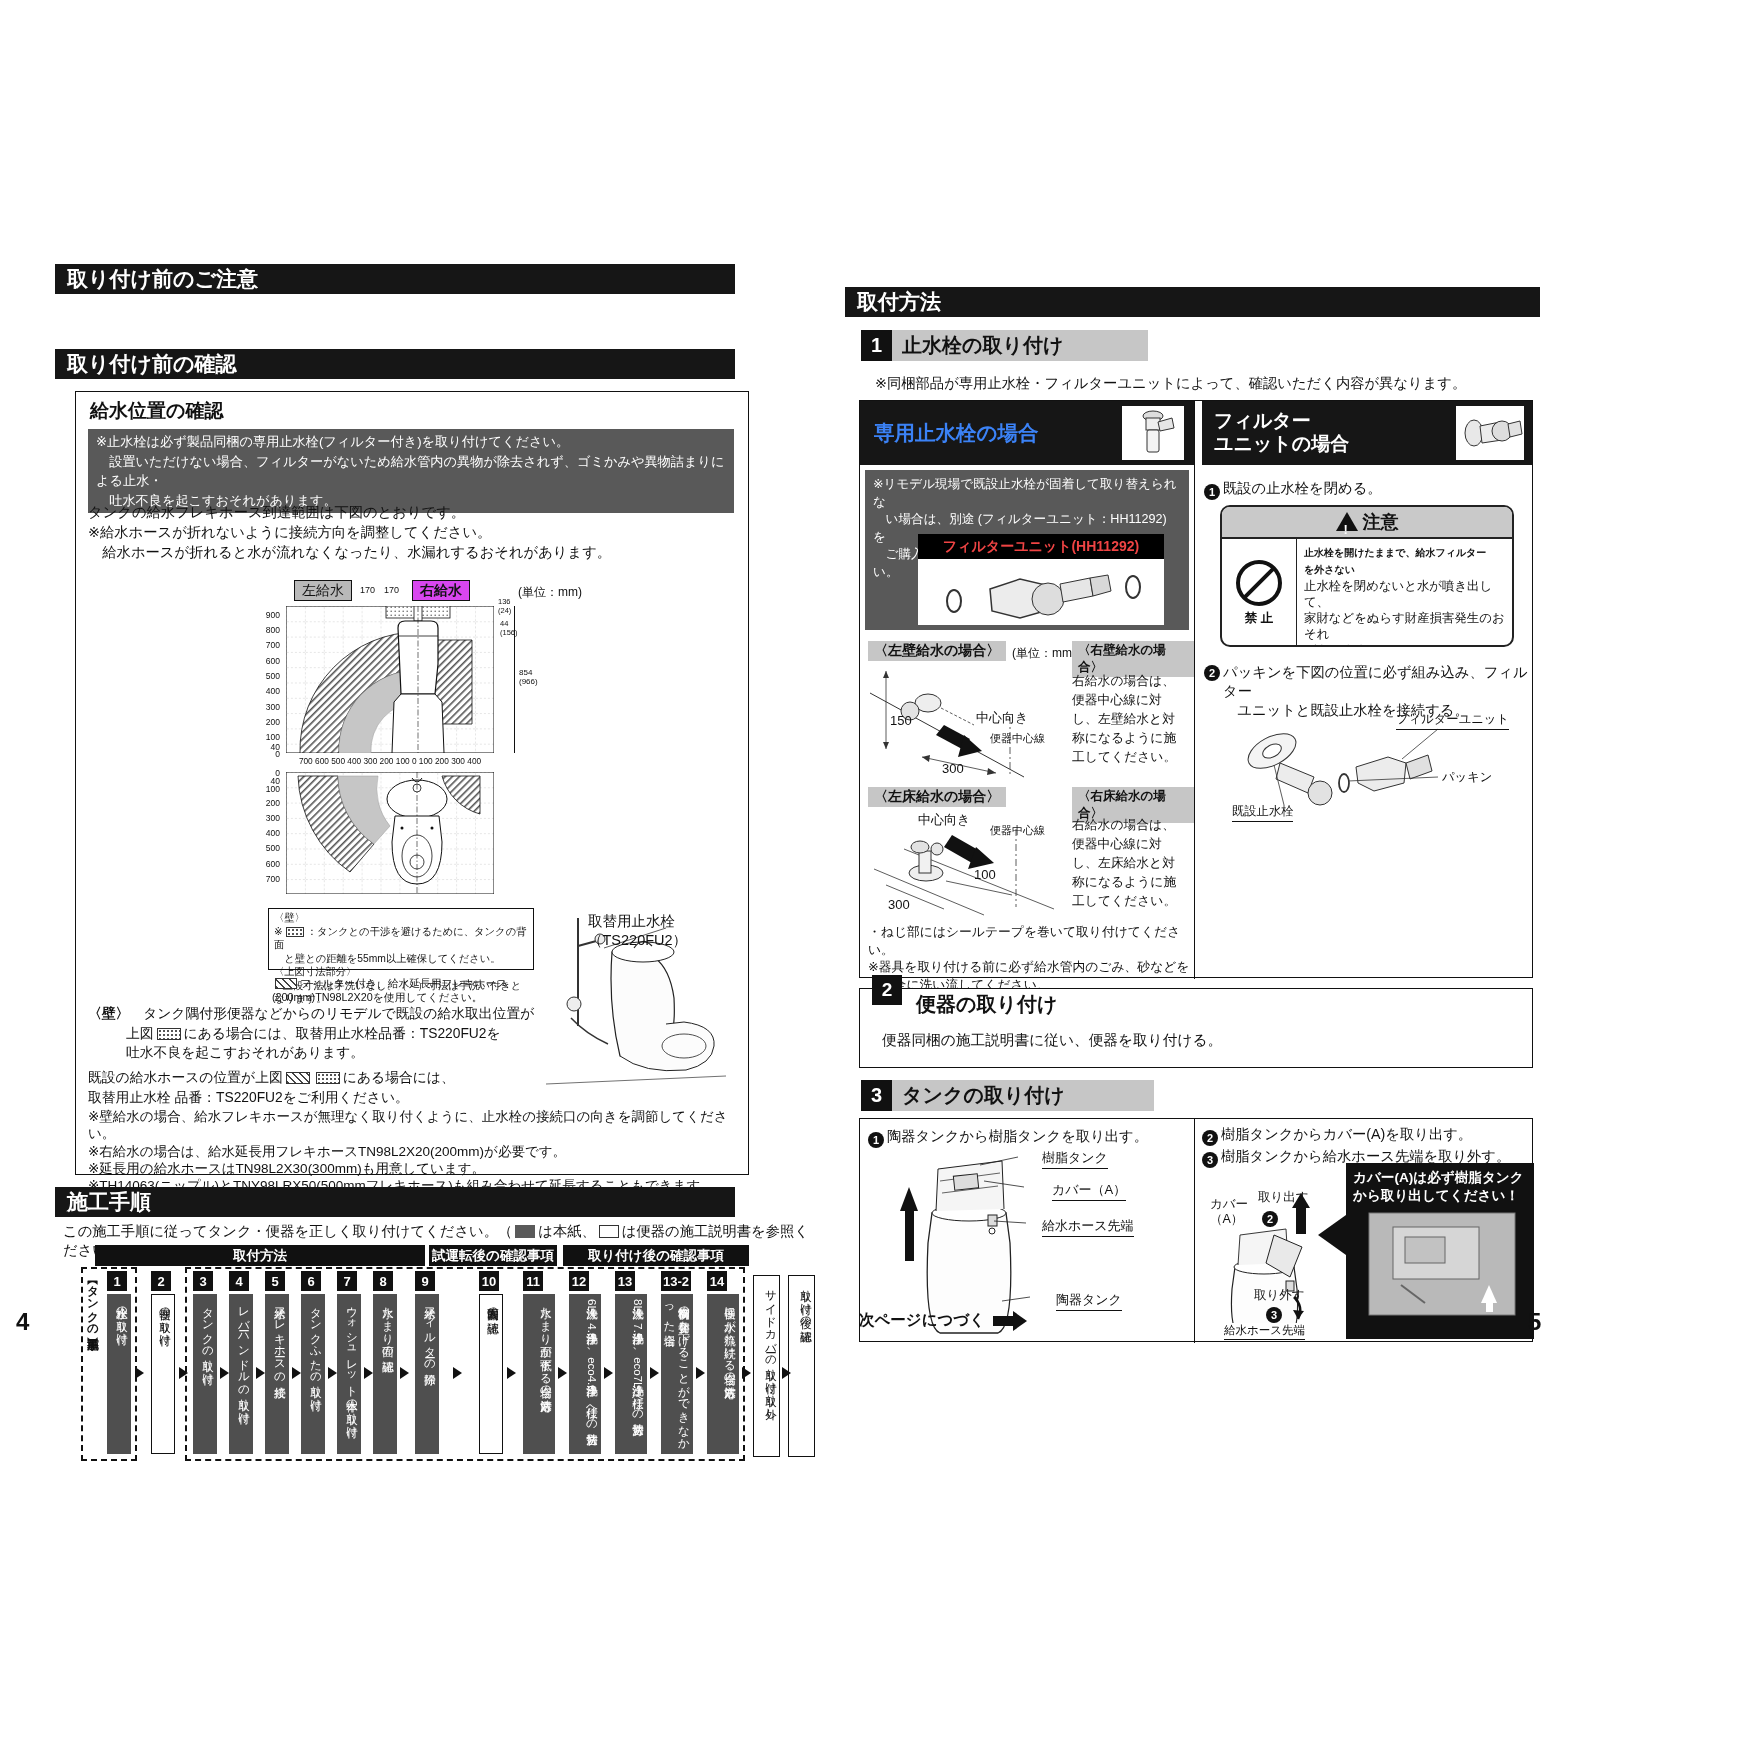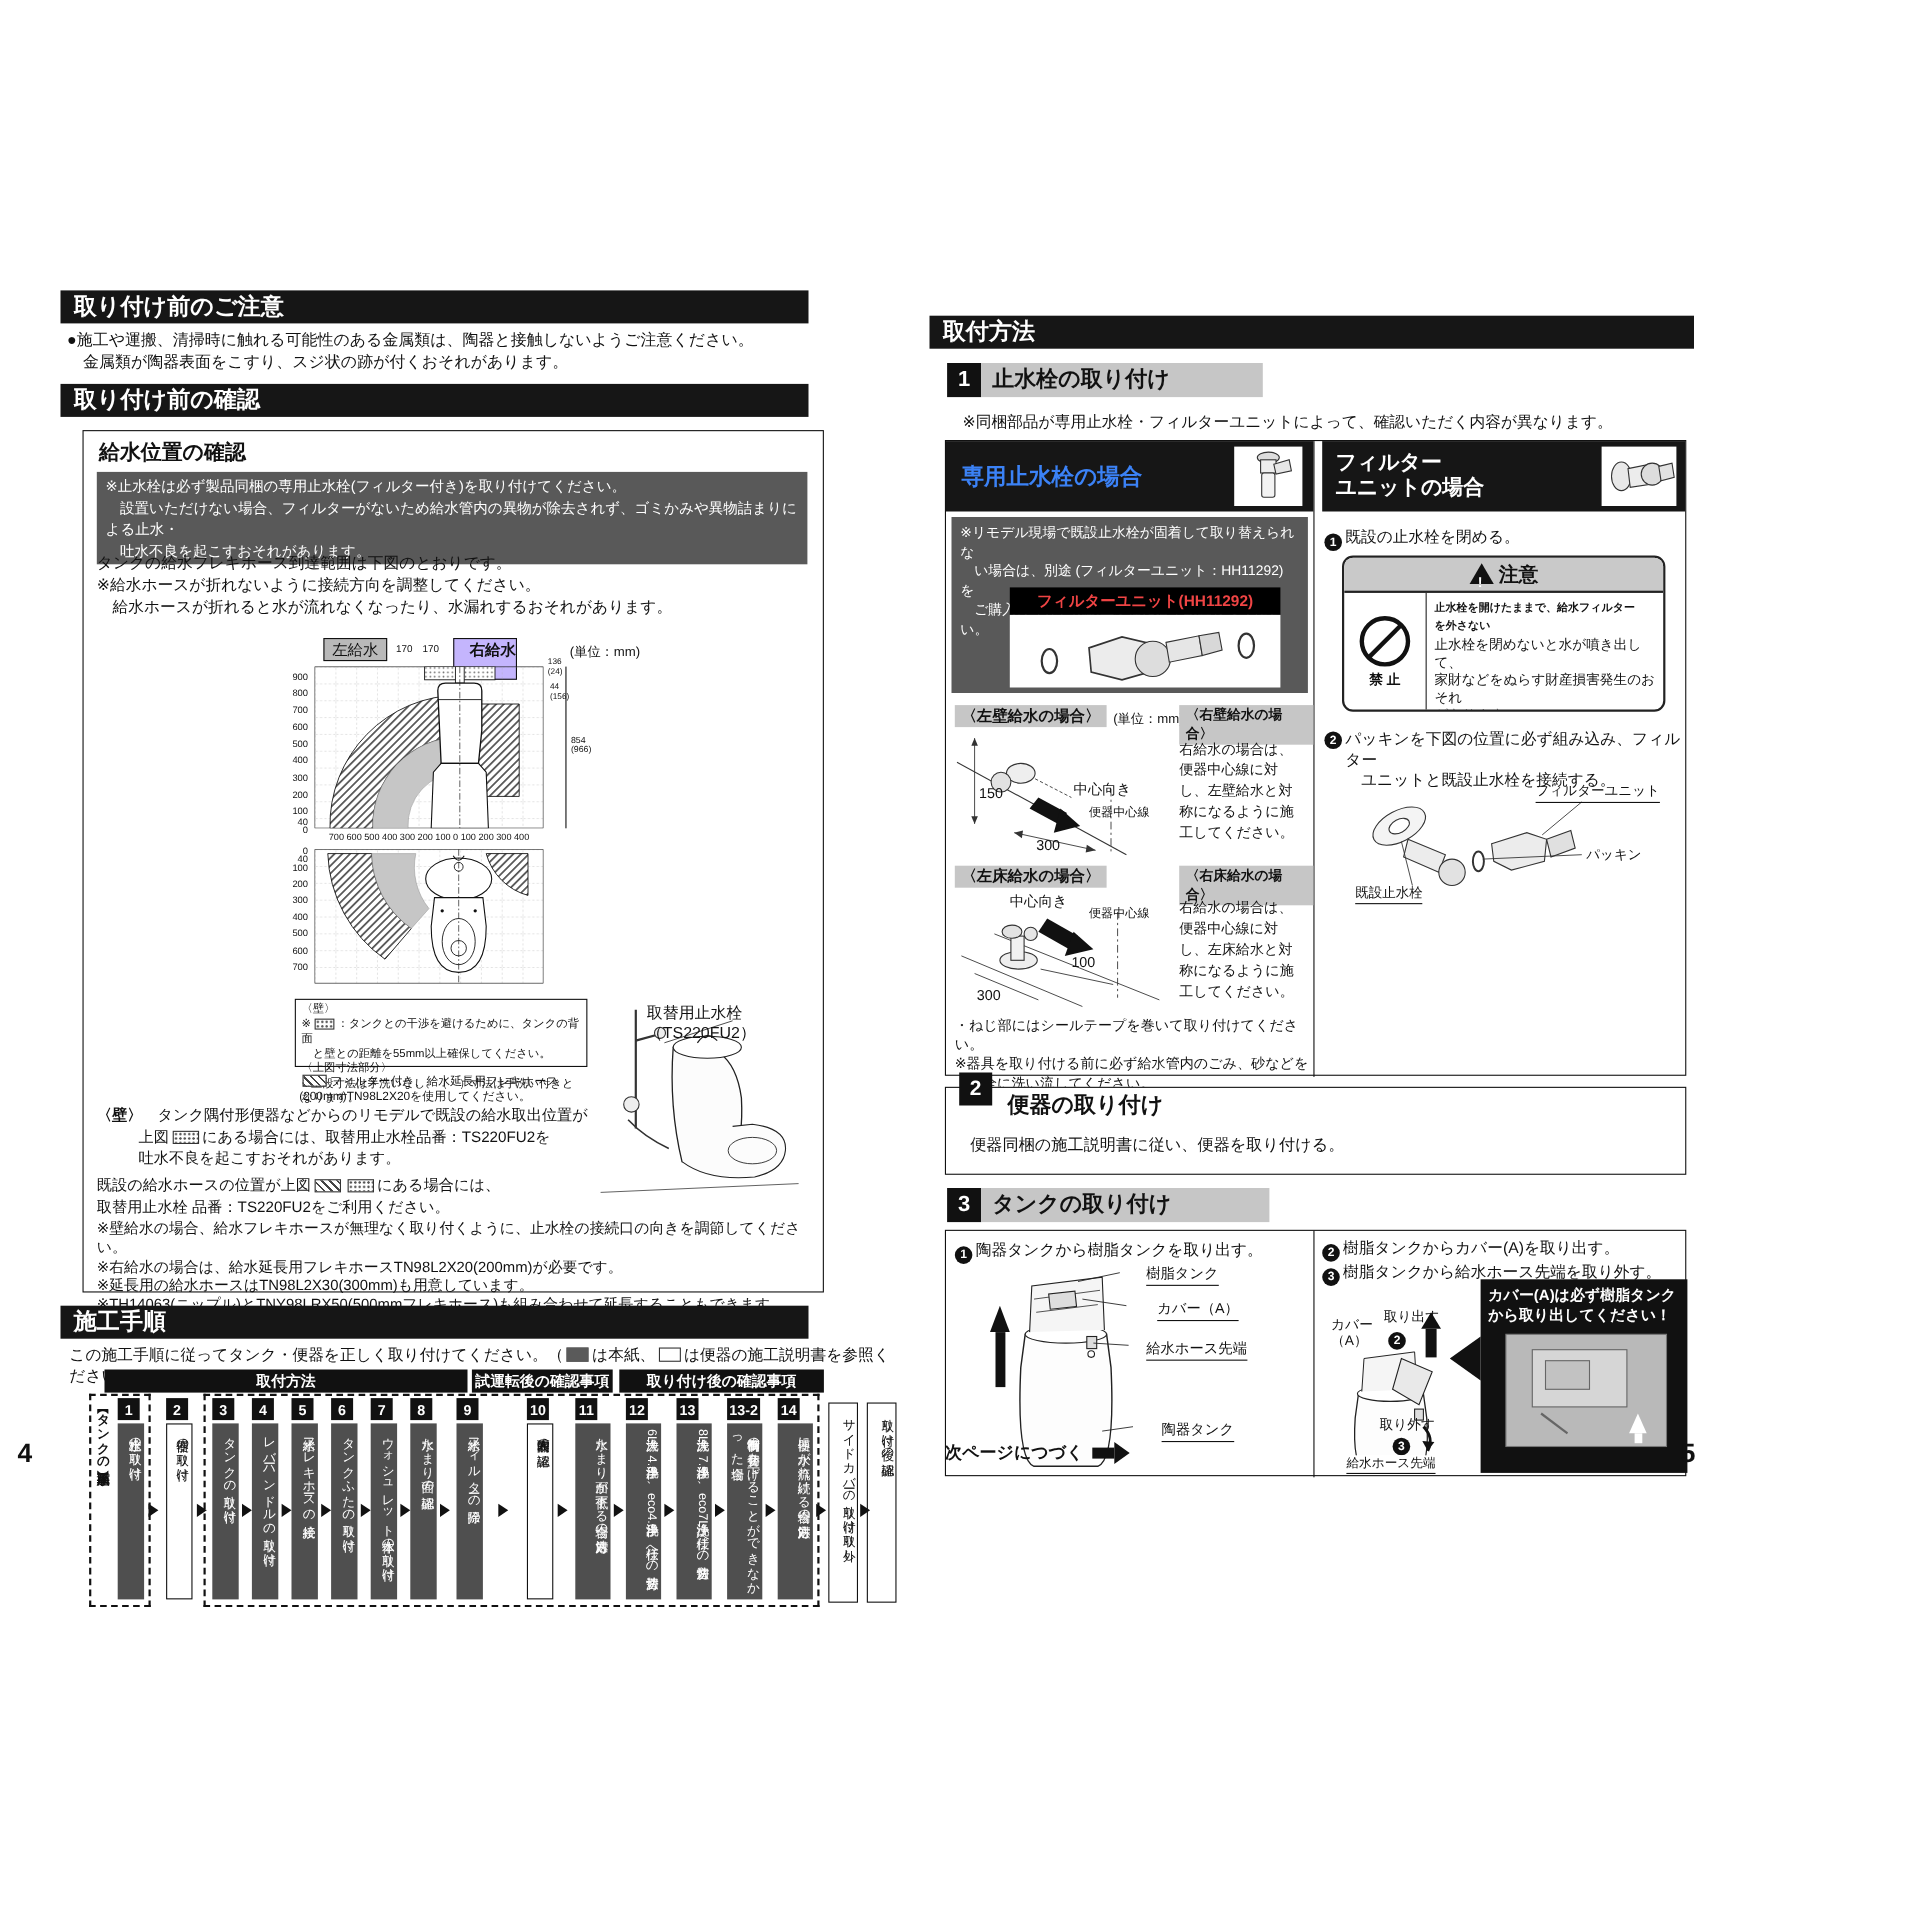--- a/index.html
+++ b/index.html
@@ -40,39 +40,37 @@
   .headtri{display:inline-block;width:0;height:0;border-top:10px solid transparent;border-bottom:10px solid transparent;border-left:14px solid #111;vertical-align:middle}
 </style>
 </head>
 <body>
 
 <div id="canvas">
 
   <div class="abs" style="left:55px;top:260px;width:760px;height:1260px">
 
     <div class="hbar abs" style="left:0;top:4px;width:680px">取り付け前のご注意</div>
-    <div class="abs pre" style="left:6px;top:40px;font-size:14.5px;line-height:20px">●施工や運搬、清掃時に触れる可能性のある金属類は、陶器と接触しないようご注意ください。
-　金属類が陶器表面をこすり、スジ状の跡が付くおそれがあります。</div>
 
     <div class="hbar abs" style="left:0;top:89px;width:680px">取り付け前の確認</div>
 
     <div class="box abs" style="left:20px;top:131px;width:674px;height:784px">
       <div class="abs" style="left:14px;top:6px;font-size:19px;font-weight:bold">給水位置の確認</div>
       <div class="darknote abs pre" style="left:12px;top:37px;width:646px;padding:3px 8px;font-size:13.2px;line-height:19.5px;box-sizing:border-box">※止水栓は必ず製品同梱の専用止水栓(フィルター付き)を取り付けてください。
 　設置いただけない場合、フィルターがないため給水管内の異物が除去されず、ゴミかみや異物詰まりによる止水・
 　吐水不良を起こすおそれがあります。</div>
       <div class="abs pre" style="left:12px;top:110px;font-size:14.3px;line-height:20px">タンクの給水フレキホース到達範囲は下図のとおりです。
 ※給水ホースが折れないように接続方向を調整してください。
 　給水ホースが折れると水が流れなくなったり、水漏れするおそれがあります。</div>
 
       <div class="abs" style="left:150px;top:188px;width:380px;height:322px">
         <div class="abs" style="left:68px;top:0;width:58px;height:21px;background:#b9b9b9;border:1.5px solid #111;font-weight:normal;font-size:14px;text-align:center;line-height:19px;box-sizing:border-box">左給水</div>
         <span class="abs" style="left:134px;top:5px;font-size:9px">170</span>
         <span class="abs" style="left:158px;top:5px;font-size:9px">170</span>
-        <div class="abs" style="left:186px;top:0;width:58px;height:38px;background:#c4b5fd;border:1.5px solid #111;font-weight:bold;font-size:14px;text-align:right;line-height:19px;box-sizing:border-box">右給水</div>
+        <div class="abs" style="left:186px;top:0;width:58px;height:21px;background:#d946ef;border:1.5px solid #111;font-weight:bold;font-size:14px;text-align:center;line-height:19px;box-sizing:border-box">右給水</div>
         <span class="abs" style="left:292px;top:4px;font-size:12px">(単位：mm)</span>
 
         <div class="abs" style="left:26px;top:26px;width:30px;height:147px">
           <span class="tick" style="top:5px">900</span>
           <span class="tick" style="top:20px">800</span>
           <span class="tick" style="top:35px">700</span>
           <span class="tick" style="top:51px">600</span>
           <span class="tick" style="top:66px">500</span>
           <span class="tick" style="top:81px">400</span>
           <span class="tick" style="top:97px">300</span>

